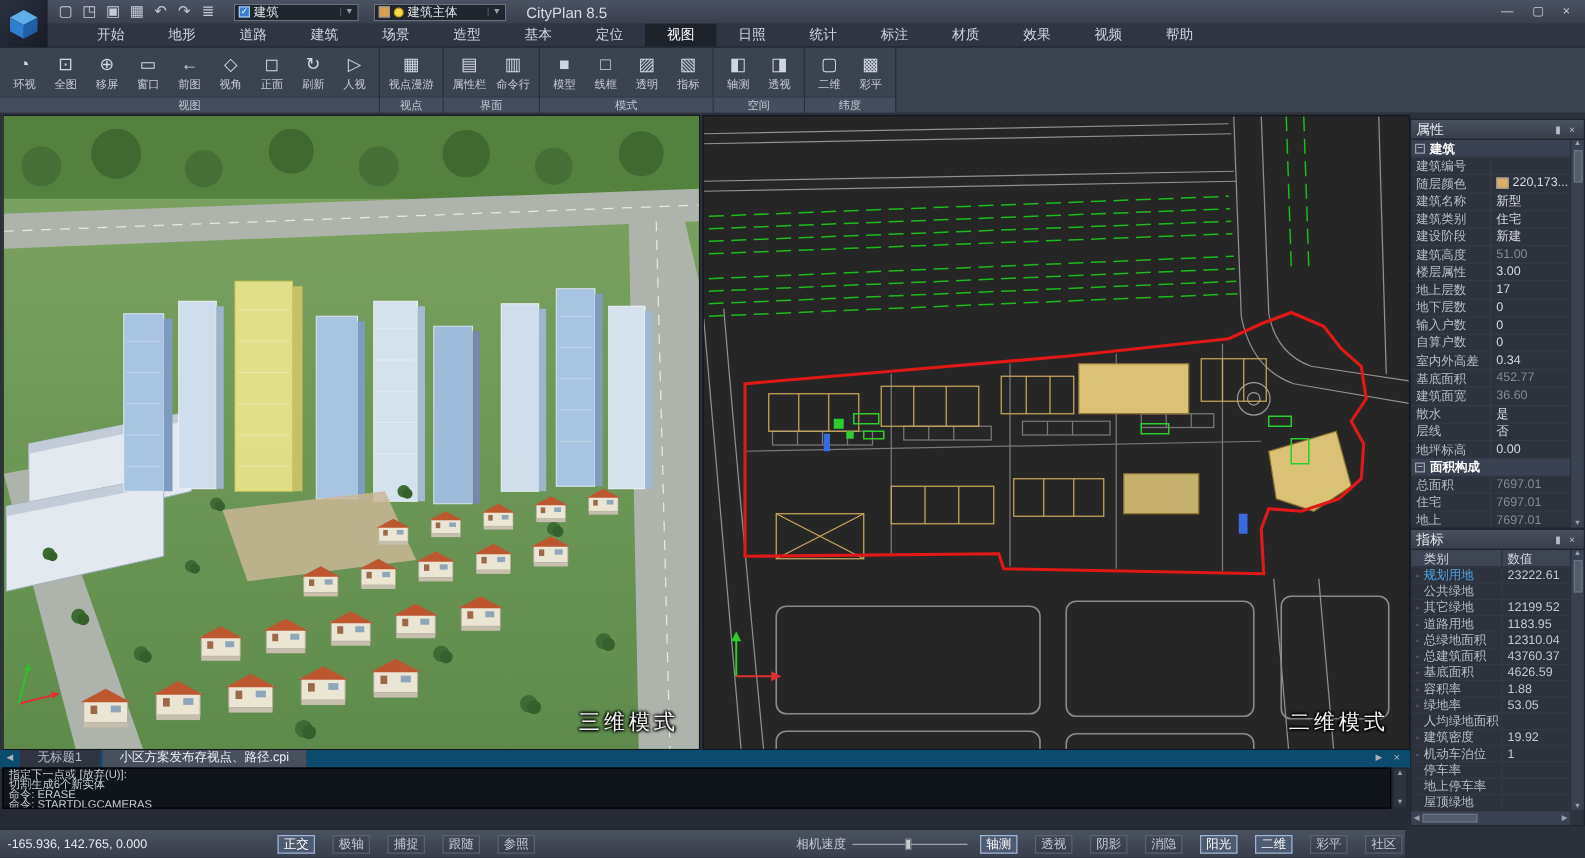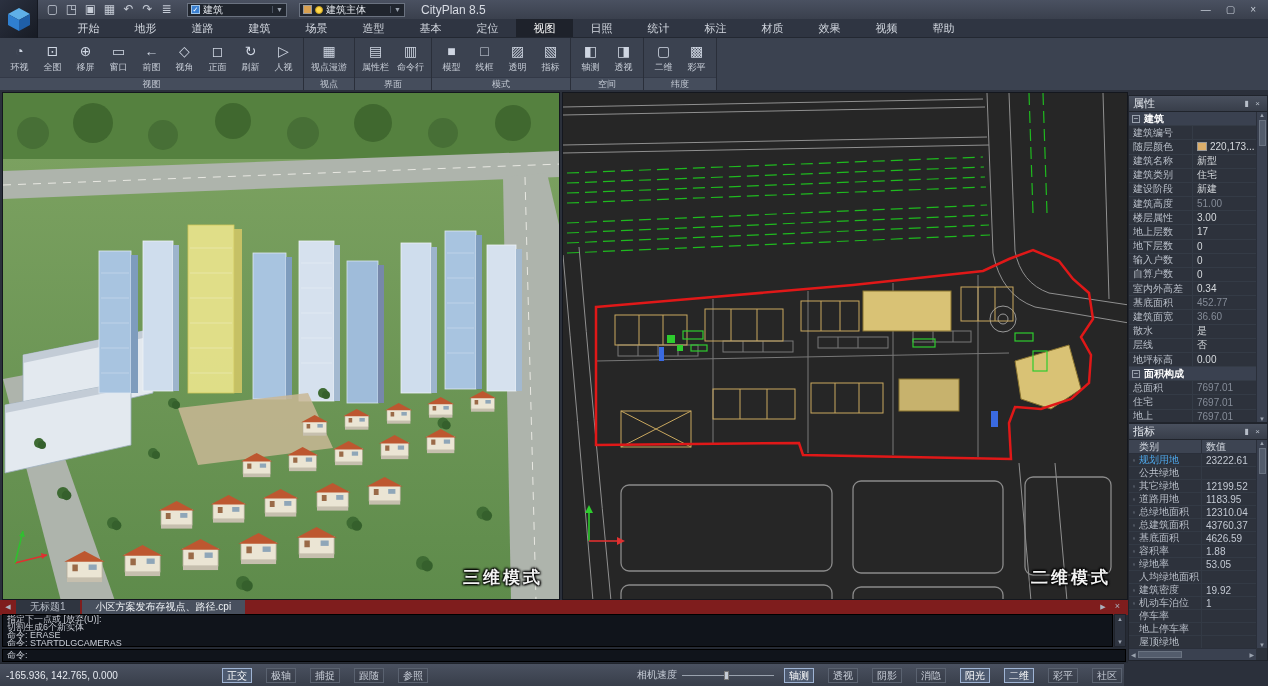--- a/index.html
+++ b/index.html
@@ -33,21 +33,21 @@
 .rbtn{min-width:31px;padding:0 2px;display:flex;flex-direction:column;align-items:center;gap:1px;border:1px solid transparent}
 .ricon{font-size:14px;line-height:17px;height:17px;color:#cfd6e2}
 .rlabel{font-size:9px;color:#c6ccd6;white-space:nowrap}
 .rglabel{height:13px;background:#454d5c;font-size:9px;color:#c2c8d2;text-align:center;line-height:13px;border-top:1px solid #333947}
 
 
 .vp{position:absolute;border:1px solid #14171e;overflow:hidden}
 #vp3d{left:2px;top:92px;width:558px;height:508px;background:#6f9858}
 #vp2d{left:562px;top:92px;width:566px;height:508px;background:#262626}
 .vp svg{position:absolute;left:0;top:0}
-.vp-label{position:absolute;right:16px;bottom:10px;font-size:17px;font-weight:bold;color:#f2f2f2;letter-spacing:3px;text-shadow:1px 1px 2px #000,-1px -1px 2px #000,1px -1px 2px #000,-1px 1px 2px #000}
+.vp-label{position:absolute;right:16px;bottom:10px;font-size:17px;font-weight:normal;color:#f2f2f2;letter-spacing:3px;text-shadow:1px 1px 2px #000,-1px -1px 2px #000,1px -1px 2px #000,-1px 1px 2px #000}
 
 
 .panel{position:absolute;left:1128px;width:140px;background:#2d323c;border:1px solid #20242c}
 #prop-panel{top:95px;height:328px}
 #ind-panel{top:423px;height:238px}
 .panel-head{height:16px;background:linear-gradient(#49505e,#383e4a);display:flex;align-items:center;padding:0 4px;font-size:11px;color:#e4e8ee;border-bottom:1px solid #20242c}
 .ph-title{flex:1}
 .ph-ico{width:11px;text-align:center;color:#b7bec9;font-size:8px;line-height:14px}
 .vscroll{position:absolute;top:16px;bottom:0;right:0;width:11px;background:#3a4150;border-left:1px solid #2a2f3a;display:flex;flex-direction:column;align-items:center;font-size:6px;color:#9aa2ae}
 .vthumb{width:7px;height:26px;background:#535c6c;border:1px solid #6a7381;margin-top:2px}
@@ -67,21 +67,21 @@
 .irow{height:13px;display:flex;align-items:center;font-size:10px;border-bottom:1px solid #333a45}
 .ibullet{width:10px;text-align:center;color:#8a93a0;font-size:8px;flex:none}
 .ilabel{width:62px;color:#b9bfc9;white-space:nowrap;overflow:hidden;flex:none}
 .ilabel.blue{color:#4da6e8}
 .ivalue{flex:1;align-self:stretch;display:flex;align-items:center;color:#c3c9d3;border-left:1px solid #333a45;padding-left:4px;white-space:nowrap;overflow:hidden}
 .hscroll{position:absolute;bottom:0;left:0;right:11px;height:12px;background:#3a4150;border-top:1px solid #2a2f3a;display:flex;align-items:center;font-size:6px;color:#9aa2ae;padding:0 2px;gap:2px}
 .hthumb{width:44px;height:7px;background:#535c6c;border:1px solid #6a7381}
 
 
 #console{position:absolute;left:0;top:600px;width:1128px;height:63px;background:#262b35}
-.ctabs{height:15px;background:#7f1d1d;display:flex;align-items:stretch;font-size:10px}
+.ctabs{height:15px;background:#0c4a6e;display:flex;align-items:stretch;font-size:10px}
 .ctab-arrow{width:16px;text-align:center;color:#aab2be;font-size:7px;line-height:13px}
 .ctab{padding:0 14px;line-height:13px;background:#2f3540;color:#b9bfc9;margin-right:2px;white-space:nowrap}
 .ctab.active{background:#48505e;color:#eef1f5}
 .ctabs-right{margin-left:auto;display:flex;gap:9px;padding-right:8px;color:#aab2be;font-size:7px;line-height:13px}
 .chistory{position:absolute;top:14px;left:2px;right:15px;height:33px;background:#10141b;border:1px solid #000;padding:1px 4px;font-size:9px;line-height:7.9px;color:#c9cdd5;overflow:hidden}
 .chist-scroll{position:absolute;top:14px;right:2px;width:12px;height:33px;background:#2d333f;border:1px solid #20242c;display:flex;flex-direction:column;justify-content:space-between;align-items:center;font-size:6px;color:#9aa2ae;padding:1px 0}
 .cprompt{position:absolute;left:2px;right:2px;top:49px;height:13px;background:#10141b;border:1px solid #000;font-size:9px;color:#c9cdd5;padding:0 4px;line-height:11px}
 
 
 #statusbar{position:absolute;left:0;top:663px;width:1124px;height:23px;background:linear-gradient(#4a5160,#383e4a);border-top:1px solid #20242c;display:flex;align-items:center;font-size:10px}
@@ -750,21 +750,20 @@
   <div class="chistory" id="chistory">
       <div>指定下一点或 [放弃(U)]:</div>
       <div>切割生成6个新实体</div>
       <div>命令: ERASE</div>
       <div>命令: STARTDLGCAMERAS</div>
     </div>
   <div class="chist-scroll">
     <span>▲</span>
     <span>▼</span>
   </div>
-  <div class="cprompt">命令:</div>
 </div>
 
 <div id="statusbar">
   <span class="coords">-165.936, 142.765, 0.000</span>
   <div class="sb-toggles" id="sb-toggles">
       <span class="sbtn active">正交</span>
       <span class="sbtn">极轴</span>
       <span class="sbtn">捕捉</span>
       <span class="sbtn">跟随</span>
       <span class="sbtn">参照</span>

